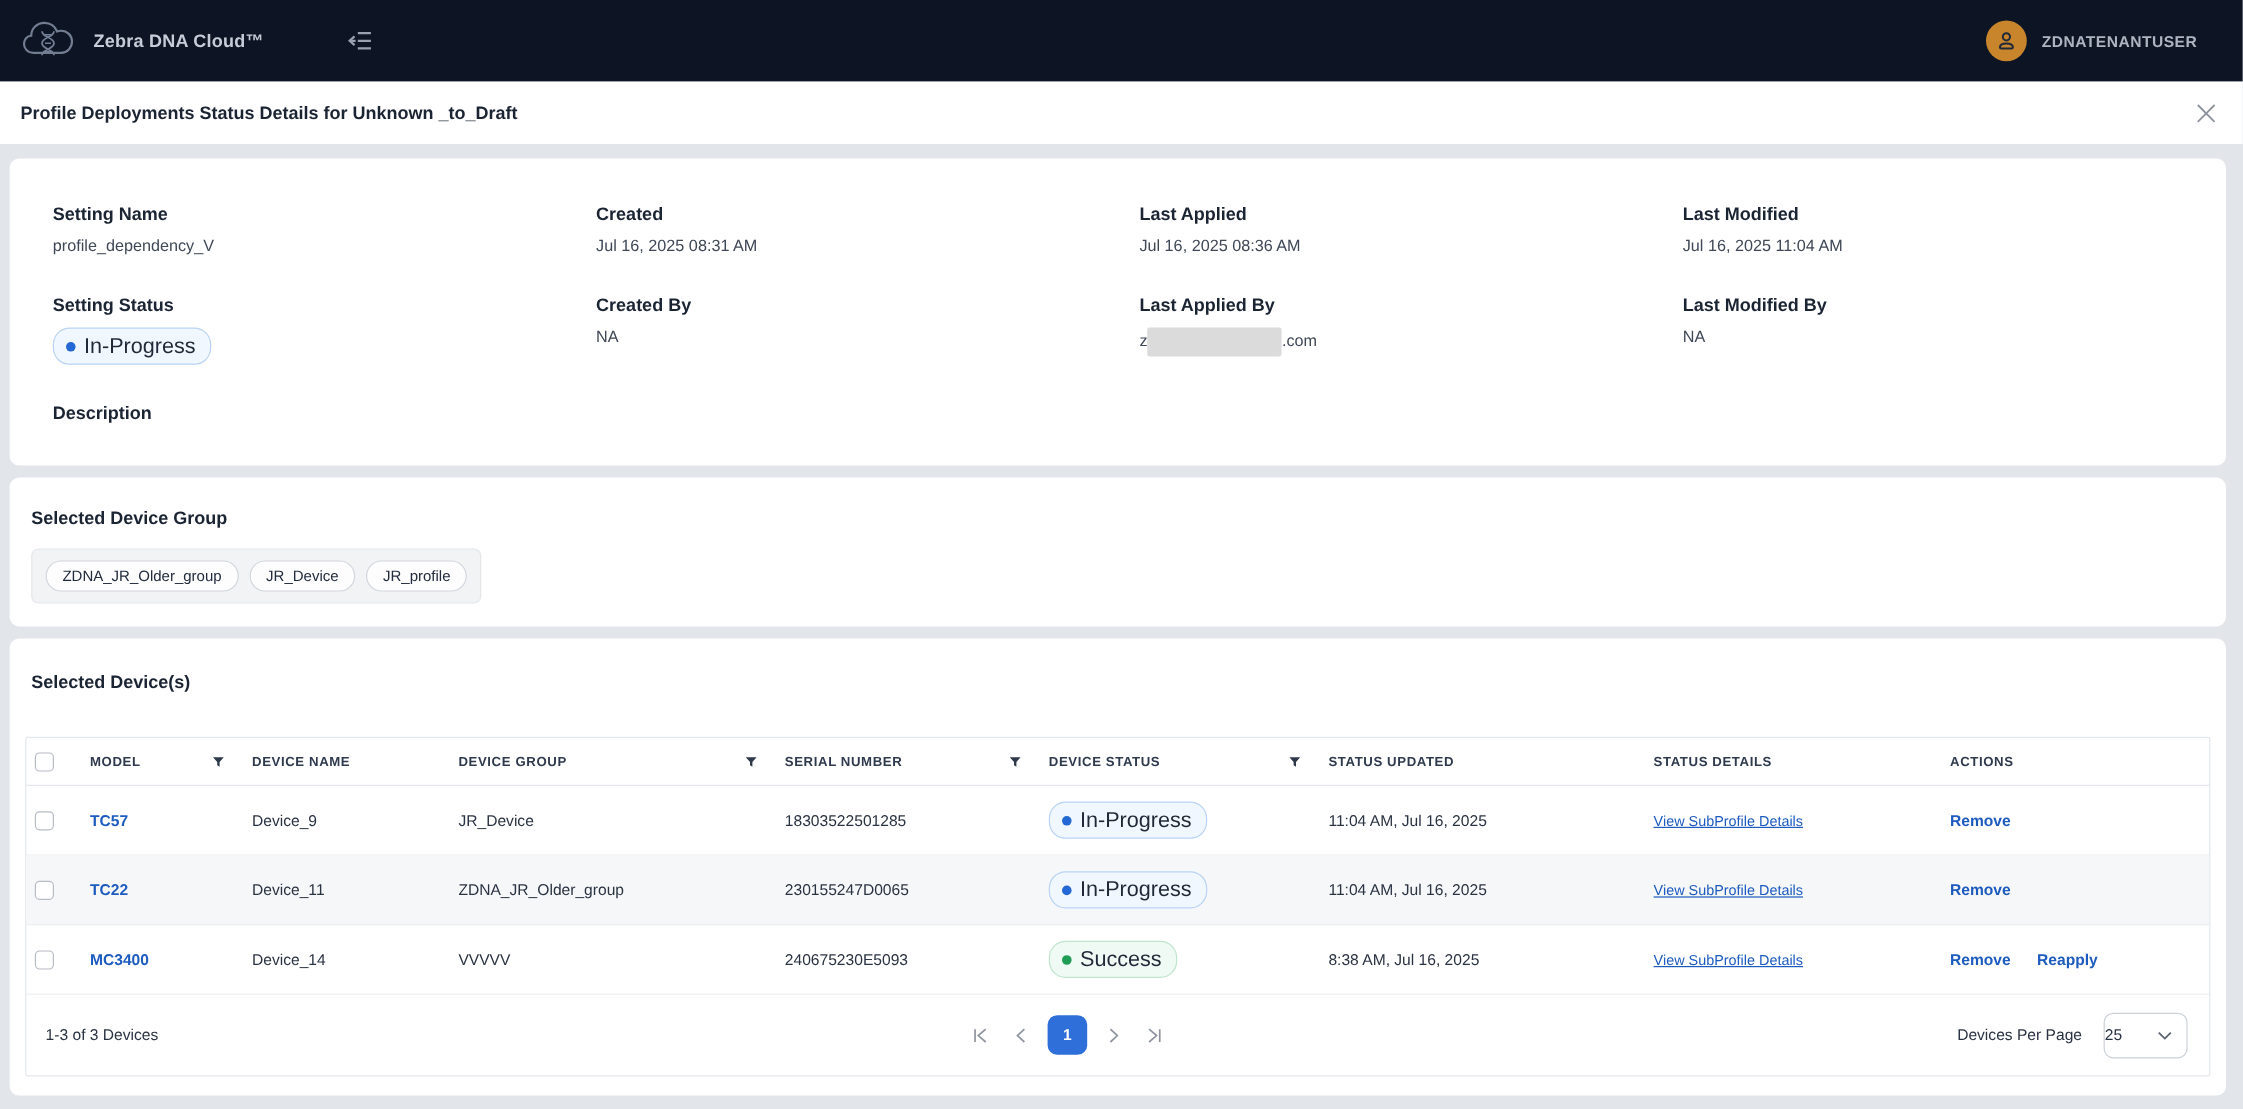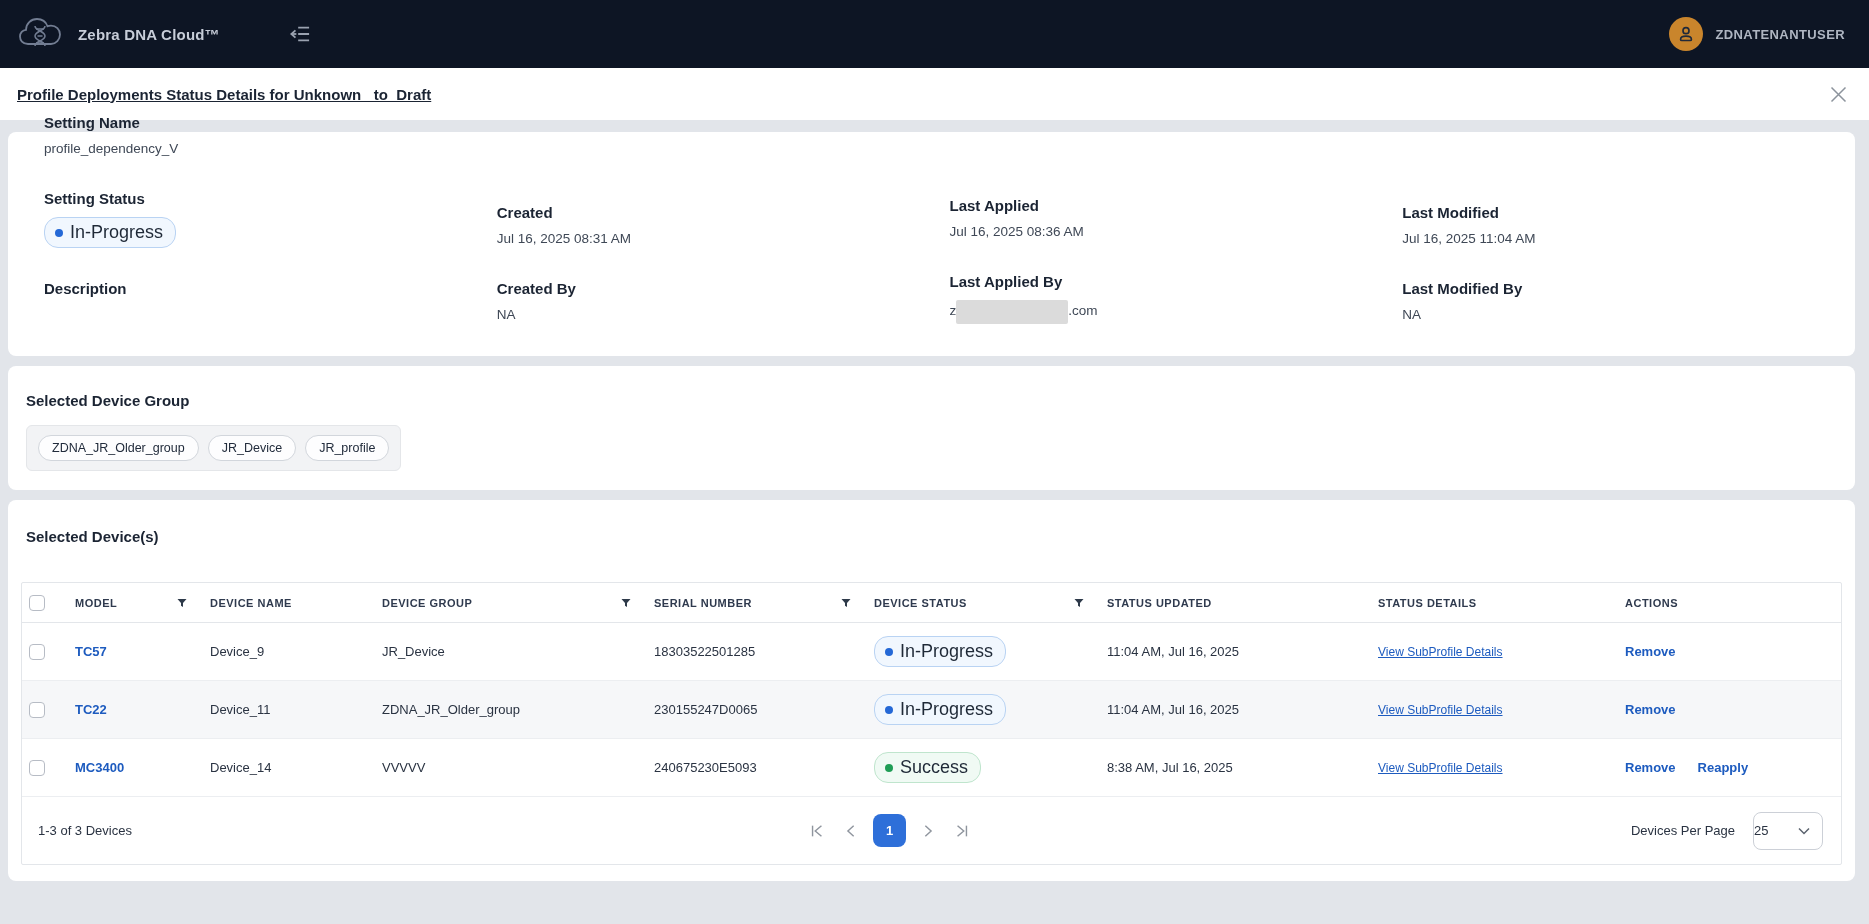--- a/index.html
+++ b/index.html
@@ -1,36 +1,36 @@
 <!DOCTYPE html>
 <html><head>
 <meta charset="utf-8">
 <style>
   * { margin:0; padding:0; box-sizing:border-box; }
   html,body { width:1869px; height:924px; }
   body { font-family:"Liberation Sans", sans-serif; background:#e2e5ea; color:#1b2433; }
   .screen { position:relative; width:1869px; height:924px; overflow:hidden; background:#e2e5ea; }
 
   
-  .topbar { height:68px; background:#0d1524; display:flex; align-items:center; padding:0 24px 0 18px; }
+  .topbar { height:68px; background:#0d1524; display:flex; align-items:center; padding:0 38px 0 18px; }
   .logo { width:46px; height:42px; flex:0 0 auto; }
   .app-title { color:#c7cdd8; font-size:15px; font-weight:bold; margin-left:14px; letter-spacing:.2px; }
   .collapse-btn { margin-left:66px; width:28px; height:28px; display:flex; align-items:center; justify-content:center; cursor:pointer; }
   .topbar-spacer { flex:1; }
   .avatar { width:34px; height:34px; border-radius:50%; background:#c9852c; display:flex; align-items:center; justify-content:center; cursor:pointer; }
   .username { color:#aeb5c1; font-size:13px; font-weight:bold; margin-left:12px; letter-spacing:.4px; }
 
   
-  .titlebar { height:52px; background:#ffffff; display:flex; align-items:center; justify-content:space-between; padding:0 18px 0 17px;text-decoration:underline; }
+  .titlebar { height:52px; background:#ffffff; display:flex; align-items:center; justify-content:space-between; padding:0 18px 0 17px; }
   .page-title { font-size:15px; font-weight:bold; color:#1b2433; }
   .close-x { width:26px; height:26px; display:flex; align-items:center; justify-content:center; cursor:pointer; }
 
   
   .card { background:#ffffff; border-radius:8px; margin:0 14px 10px 8px; }
-  .card-overview { margin-top:12px; height:224px; padding:38px 0 0 36px; display:flex;align-items:flex-end; }
+  .card-overview { margin-top:12px; height:256px; padding:38px 0 0 36px; display:flex; }
   .ov-col { width:454px; }
   .ov-field { margin-bottom:32px; }
   .ov-label { font-size:15px; font-weight:bold; color:#1b2433; margin-bottom:10px; }
   .ov-value { font-size:13.5px; color:#3f4856; min-height:17px; }
   .blur-box { display:inline-block; width:112px; height:24px; background:#dbdbdb; border-radius:2px; vertical-align:-9px; }
 
   .badge { display:inline-flex; align-items:center; gap:7px; border-radius:14px; padding:4px 12px 4px 10px; font-size:18px; color:#1f2937; background:#f1f7fe; border:1px solid #b9d3f3; }
   .badge .dot { width:8px; height:8px; border-radius:50%; background:#2468d6; }
   .badge.success { background:#f0faf4; border-color:#bfe5cd; }
   .badge.success .dot { background:#1f9d55; }

